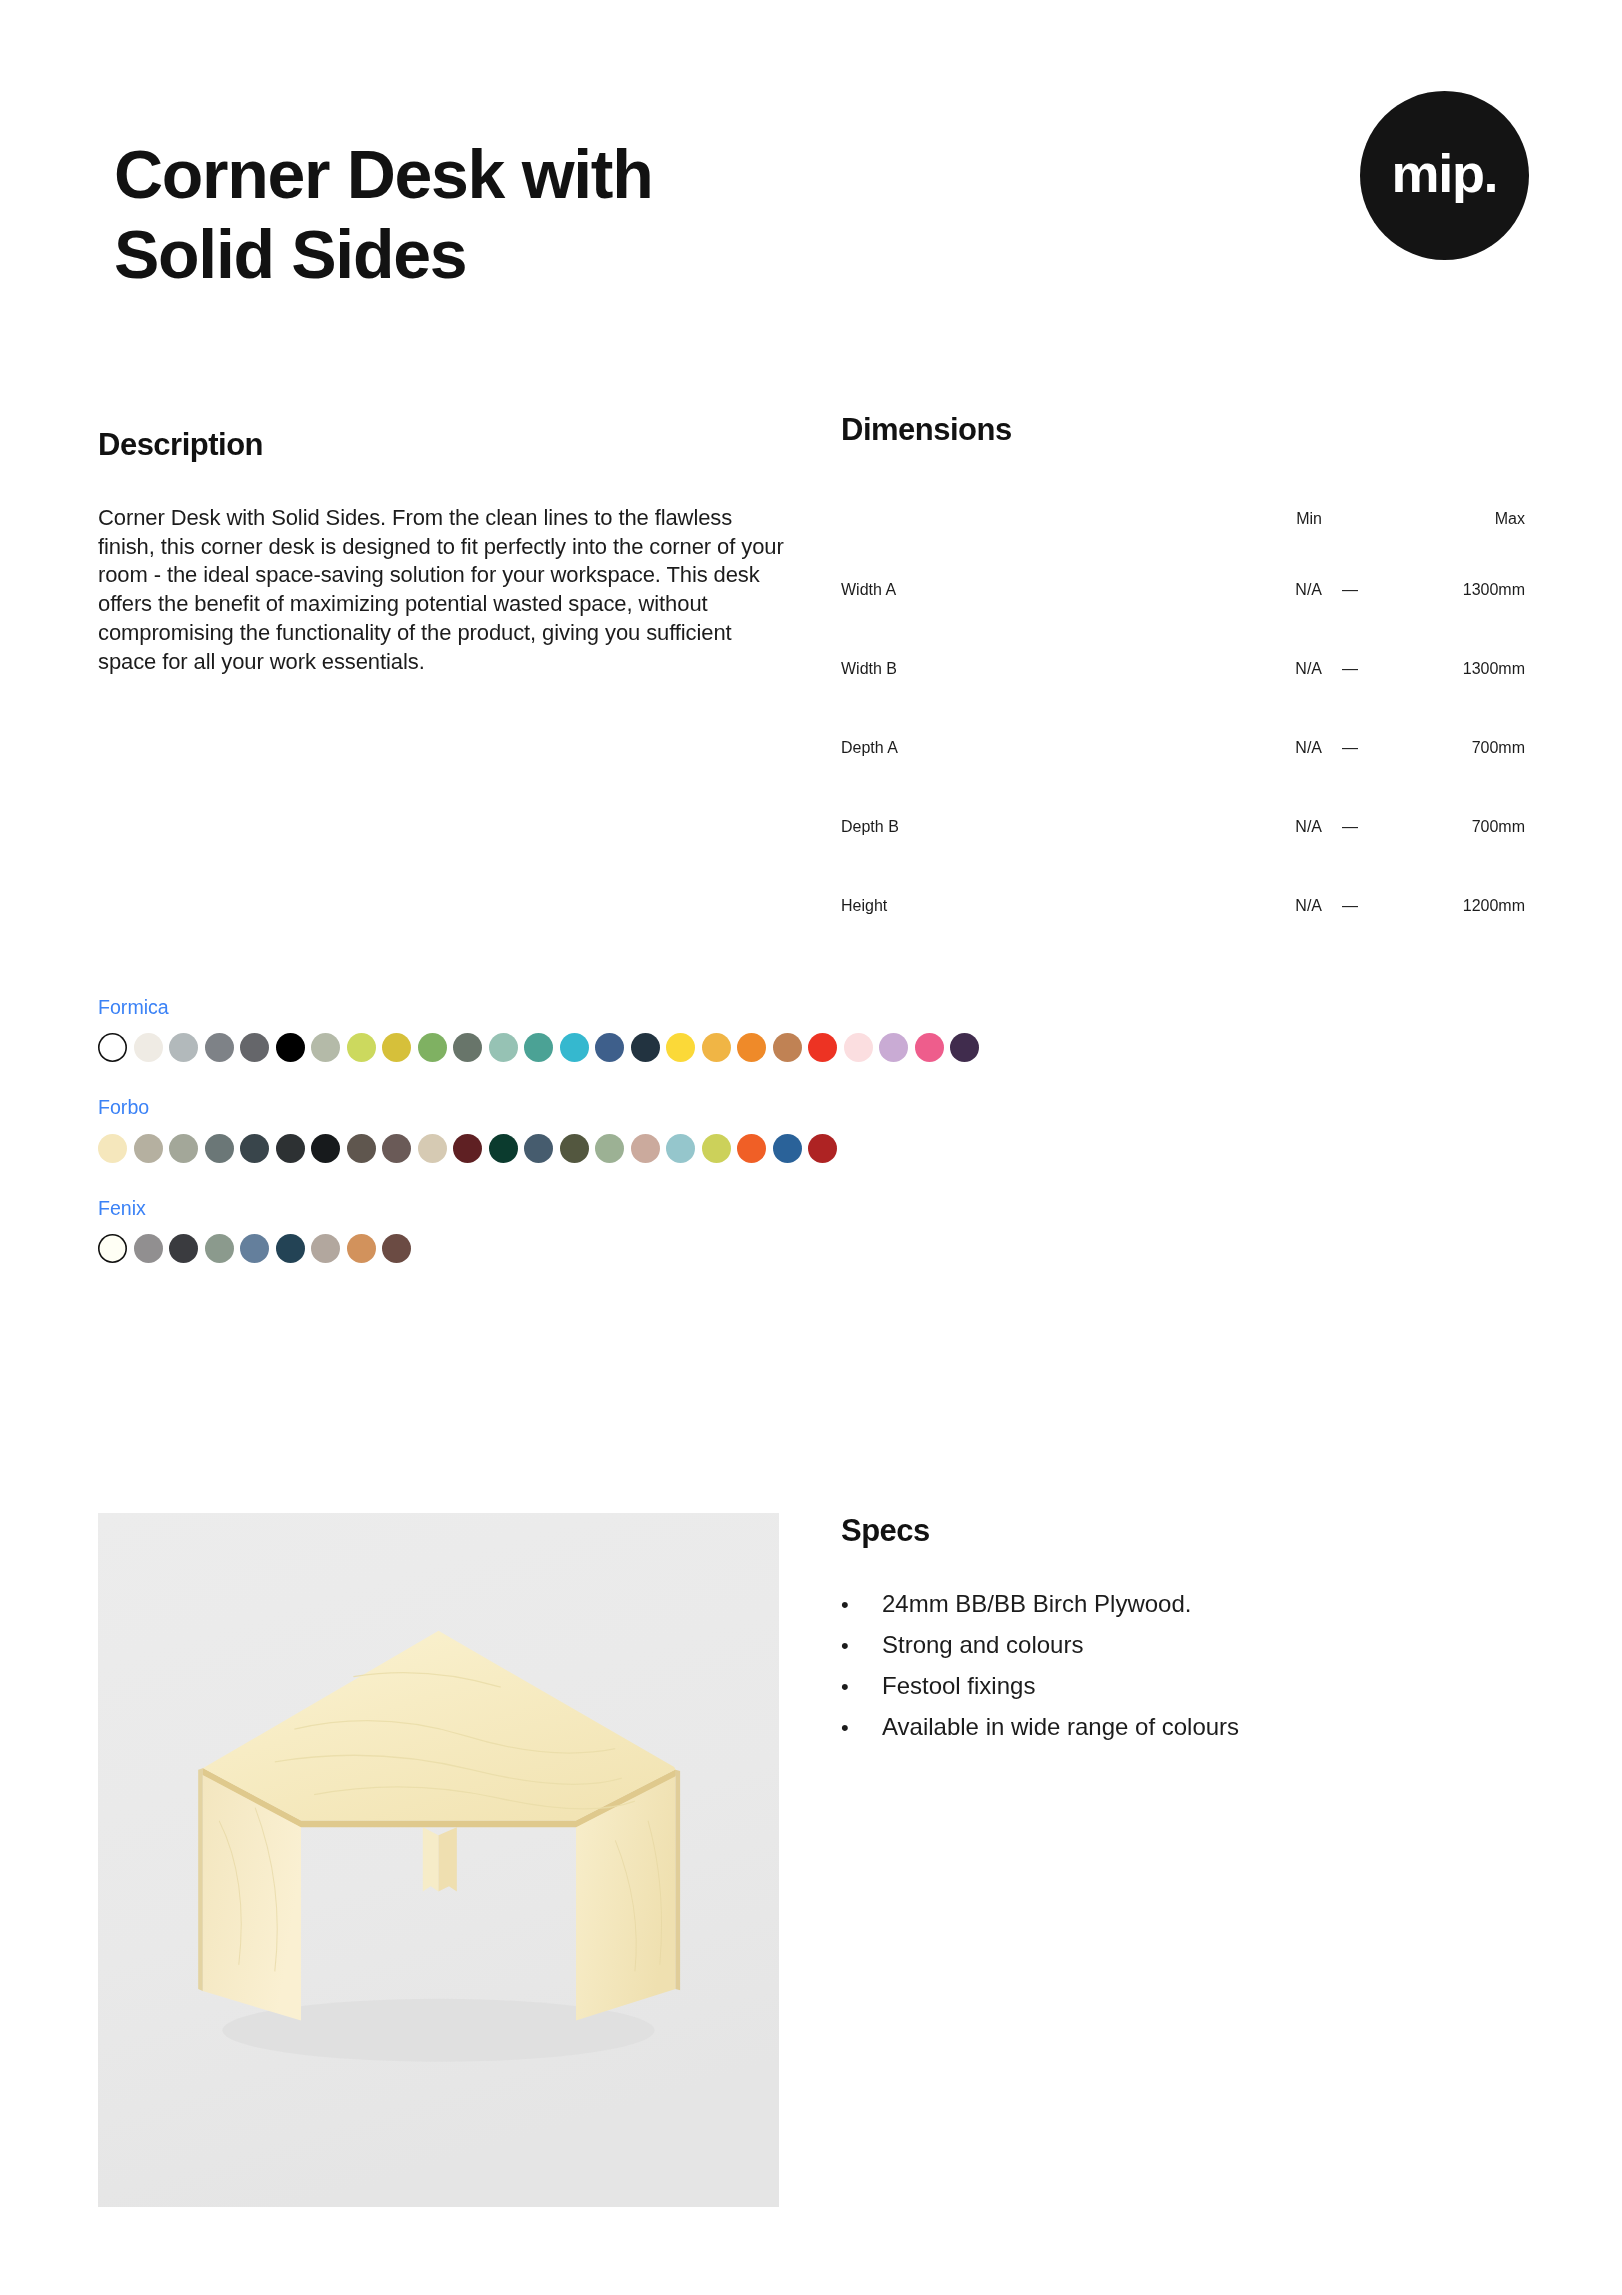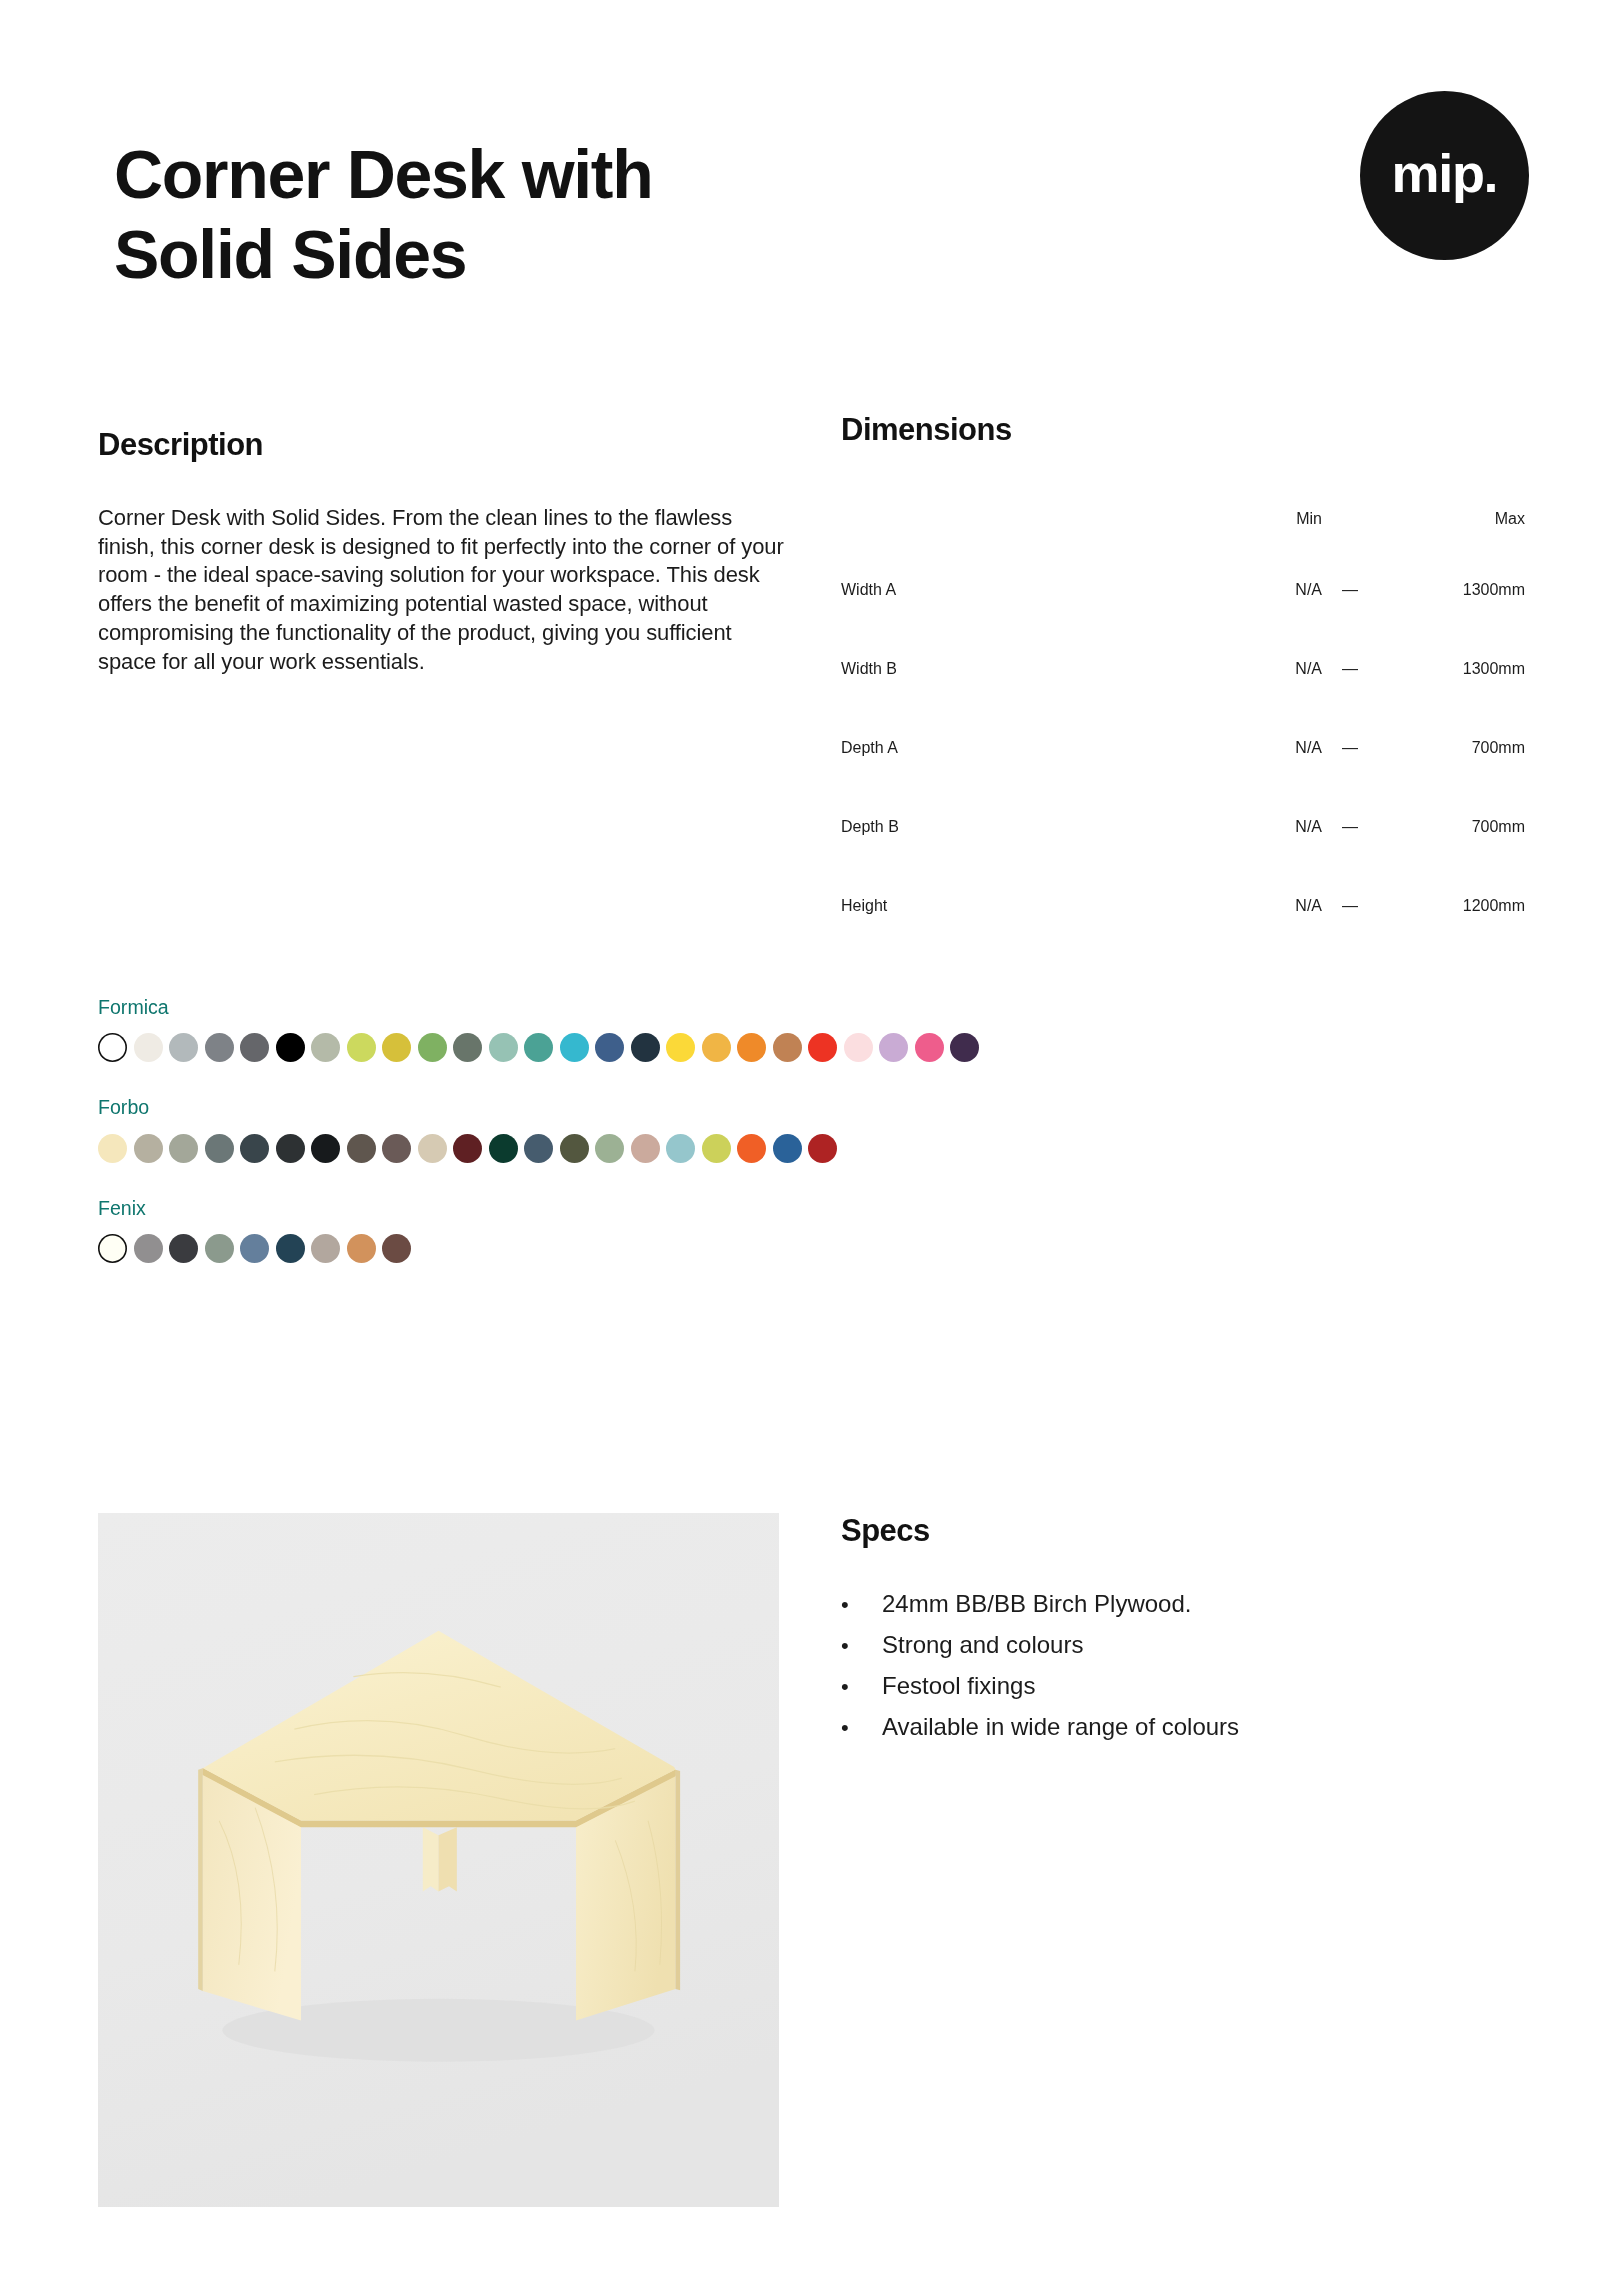--- a/index.html
+++ b/index.html
@@ -69,21 +69,21 @@
   .h2 {
     font-size: 31px;
     font-weight: 700;
     letter-spacing: -0.5px;
     color: #121212;
     margin: 0;
   }
   .sub-label {
     font-size: 19.6px;
     font-weight: 400;
-    color: #0f766e;
+    color: #3b82f6;
     margin: 0;
   }
 
   
   .desc-block {
     position: absolute;
     left: 98px;
     top: 412px;
     width: 694px;
     margin-top: 15px;

